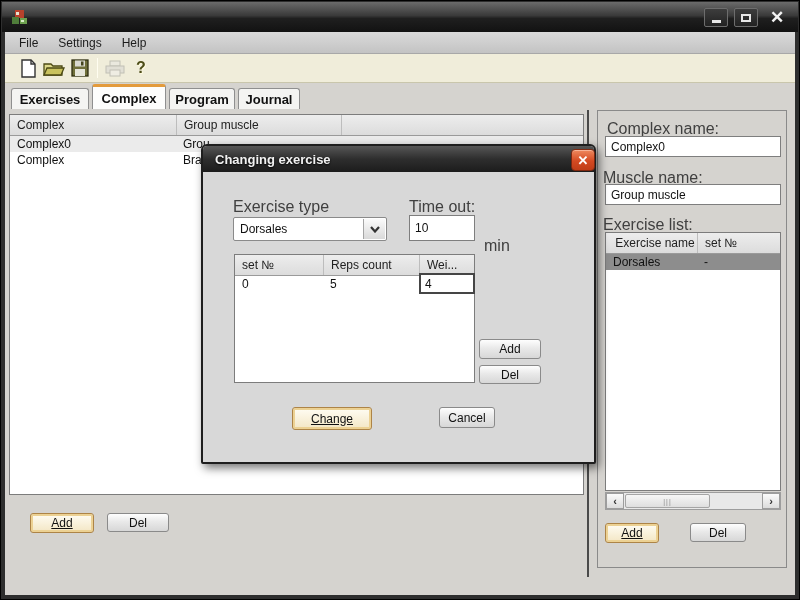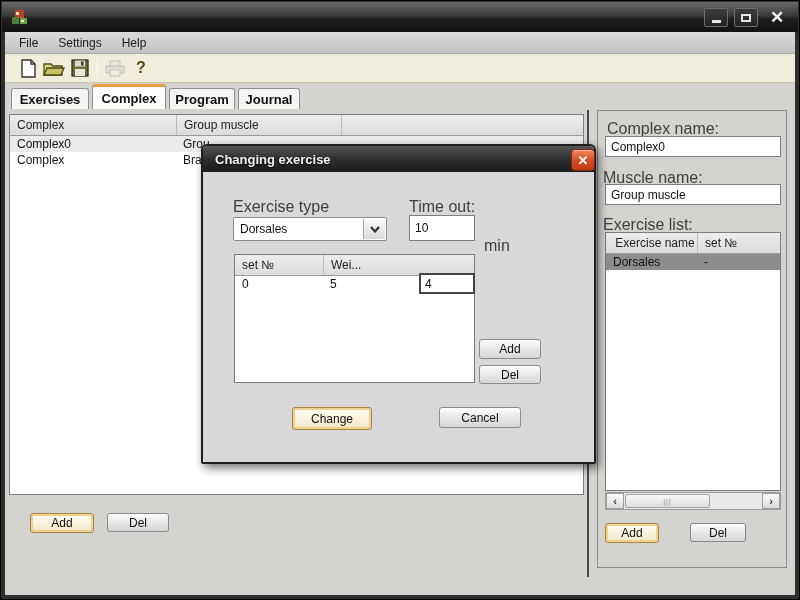--- a/index.html
+++ b/index.html
@@ -46,21 +46,21 @@
     border-top:3px solid #e39b3c; z-index:2; }
 
   .content { position:absolute; left:0; right:0; top:78px; bottom:22px; }
 
   
   .btn { position:absolute; border:1px solid #8a8a8a; border-radius:3px;
     background:linear-gradient(#fefefe,#e9e9e9 45%,#d7d7d7);
     font-size:12px; color:#111; display:flex; align-items:center; justify-content:center;
     font-family:"Liberation Sans",sans-serif; }
   .btn.focused { border:1px solid #ad8447;
-    box-shadow:inset 0 0 0 2px #ecd193; background:linear-gradient(#fffdf4,#f3e6c4); }
+    box-shadow:inset 0 0 0 2px #ecd193; background:linear-gradient(#fffdf4,#f3e6c4);text-decoration:underline; }
   .field { position:absolute; background:#fff; border:1px solid #7e7e7e;
     font-size:12px; color:#111; display:flex; align-items:center; padding-left:5px; }
   .lbl { position:absolute; font-size:16px; color:#404040; white-space:nowrap; }
 
   .grid { position:absolute; background:#fff; border:1px solid #7c7c7c; overflow:hidden; }
   .grid-head { display:flex; background:linear-gradient(#ededed,#dcdcdc);
     border-bottom:1px solid #9a9a9a; font-size:12px; color:#222; }
   .grid-head .hc { padding:3px 0 3px 7px; position:relative; }
   .grid-head .hc + .hc { border-left:1px solid #bdbdbd; }
   .grid-row { display:flex; font-size:12px; color:#111; }
@@ -277,20 +277,21 @@
 
       <div class="lbl" style="left:206px; top:52px;">Time out:</div>
       <div class="field" style="left:206px; top:69px; width:66px; height:26px;">
         <span>10</span>
         </div>
       <div class="lbl" style="left:281px; top:91px;text-align:right;">min</div>
 
       <div class="grid" style="left:31px; top:108px; width:241px; height:129px;">
         <div class="grid-head">
           <div class="hc" style="width:88px;">set №</div>
+          <div class="hc" style="width:96px;">Reps count</div>
           <div class="hc" style="flex:1;">Wei...</div>
         </div>
         <div class="grid-row">
           <div class="c" style="width:88px;">0</div>
           <div class="c" style="width:96px;">5</div>
         </div>
       </div>
       <div class="edit-cell" style="left:216px; top:127px; width:56px; height:21px;">
         <span>4</span>
         </div>
@@ -298,19 +299,19 @@
       <div class="btn" style="left:276px; top:193px; width:62px; height:20px;">
         <span>Add</span>
         </div>
       <div class="btn" style="left:276px; top:219px; width:62px; height:19px;">
         <span>Del</span>
         </div>
 
       <div class="btn focused" style="left:89px; top:261px; width:80px; height:23px;">
         <span>Change</span>
         </div>
-      <div class="btn" style="left:236px; top:261px; width:82px; height:21px;">
+      <div class="btn" style="left:236px; top:261px; width:56px; height:21px;">
         <span>Cancel</span>
         </div>
     </div>
 
   </div>
 </div>
 
 </body></html>

